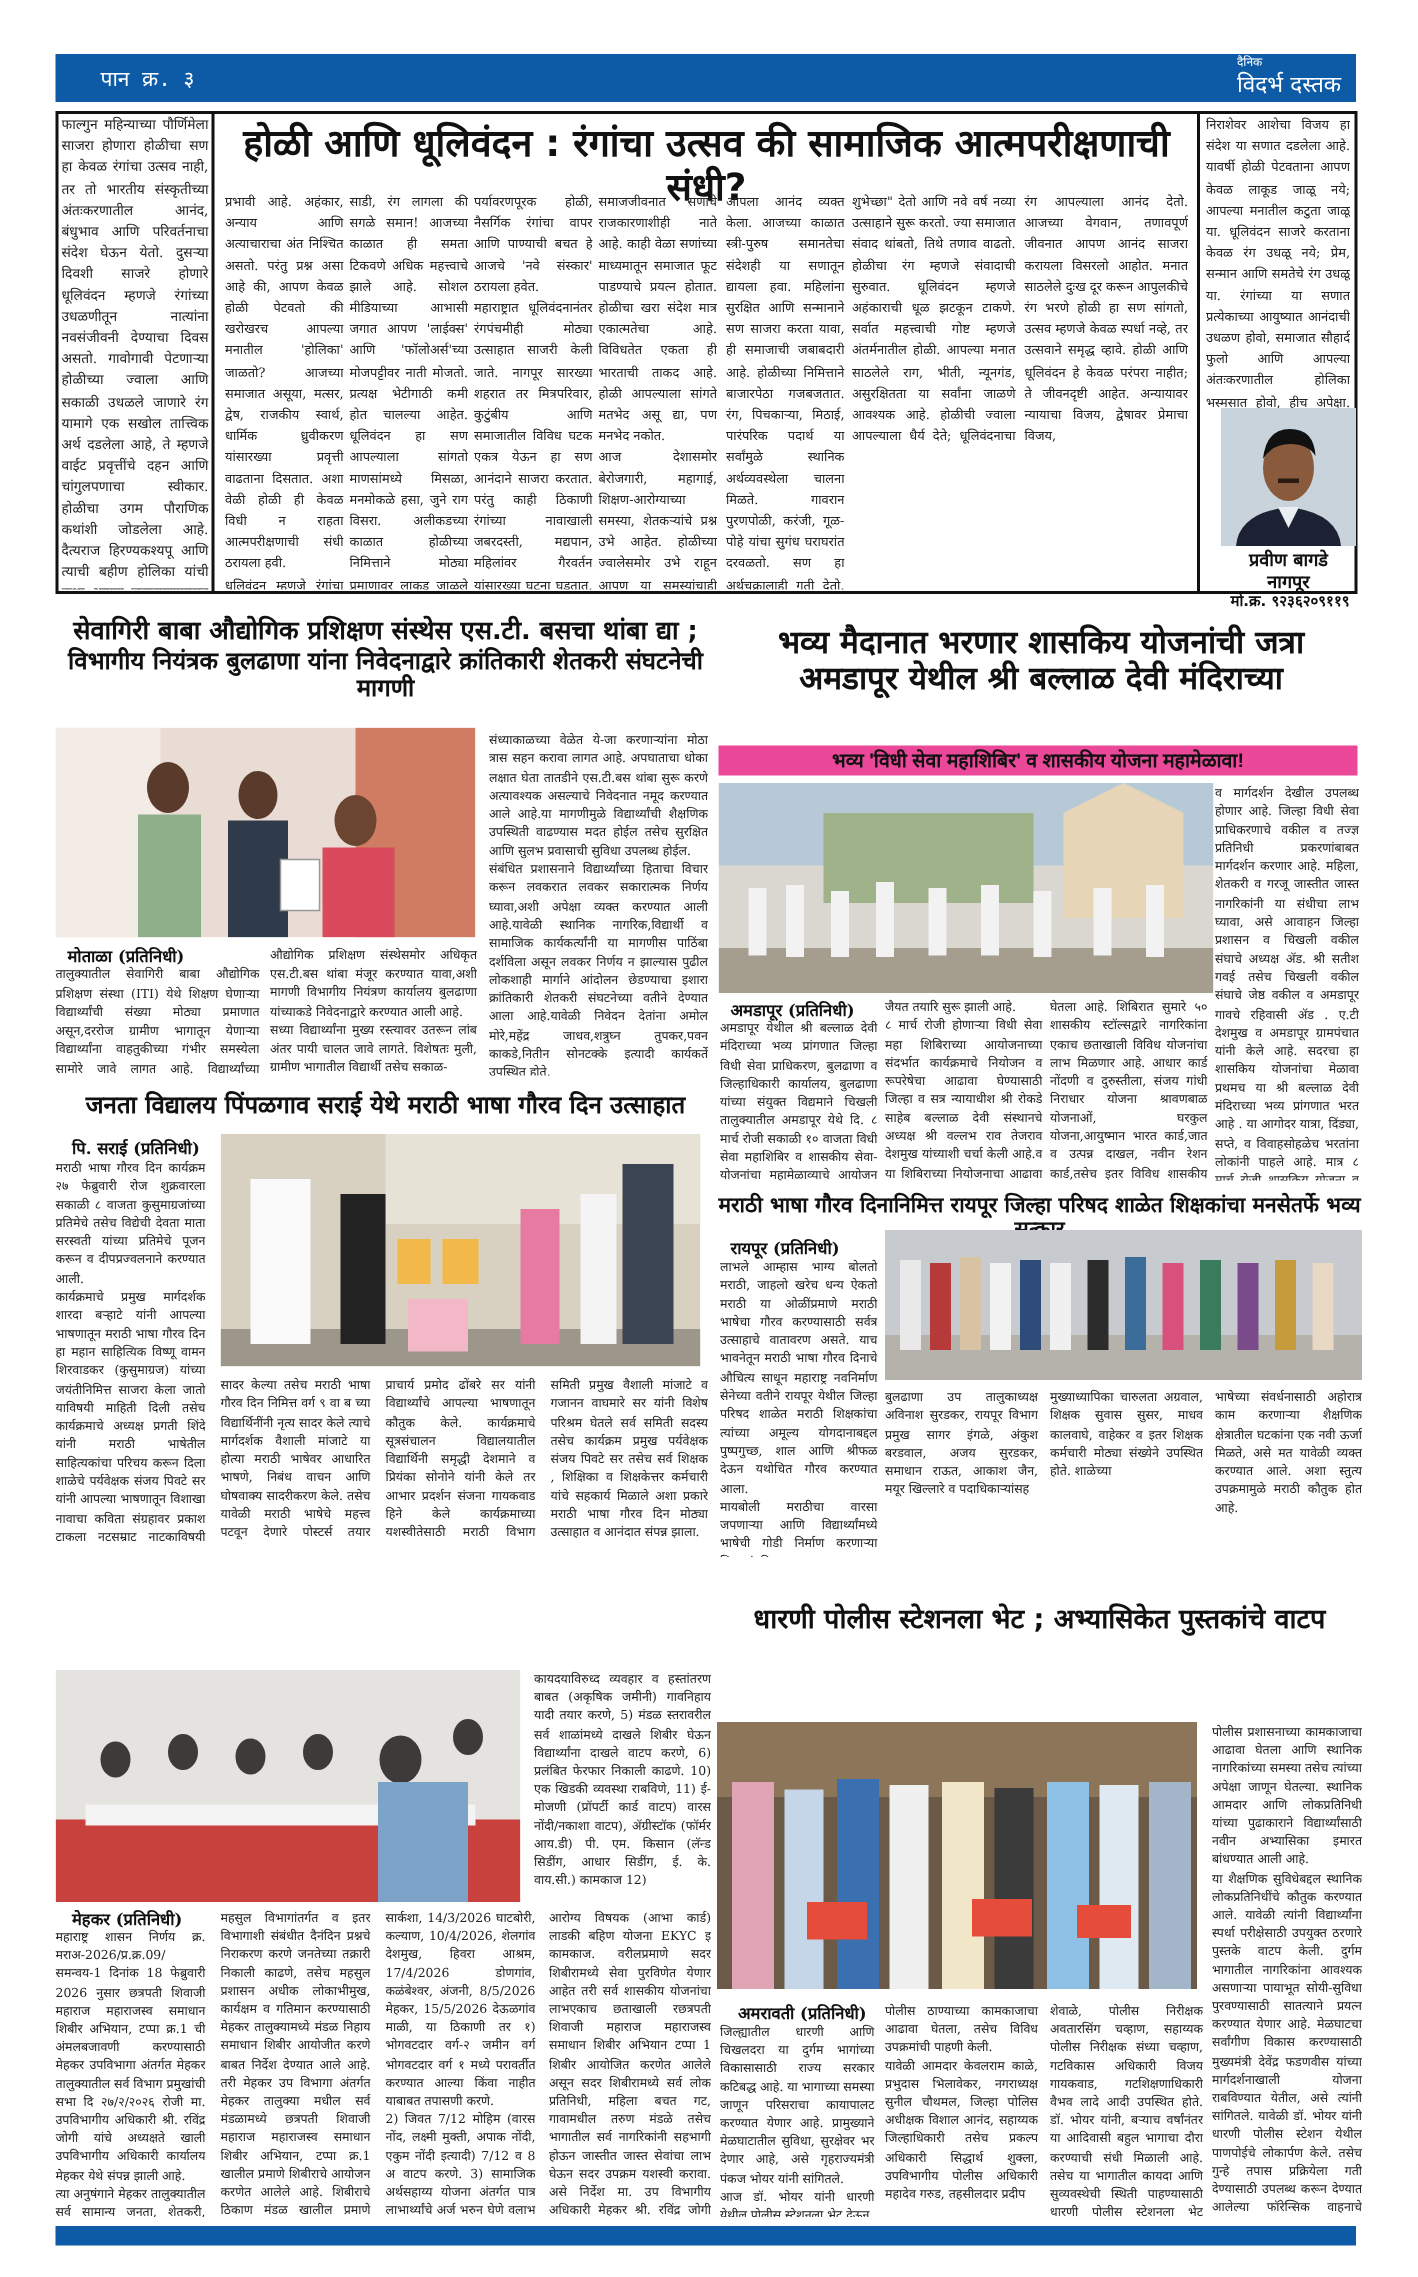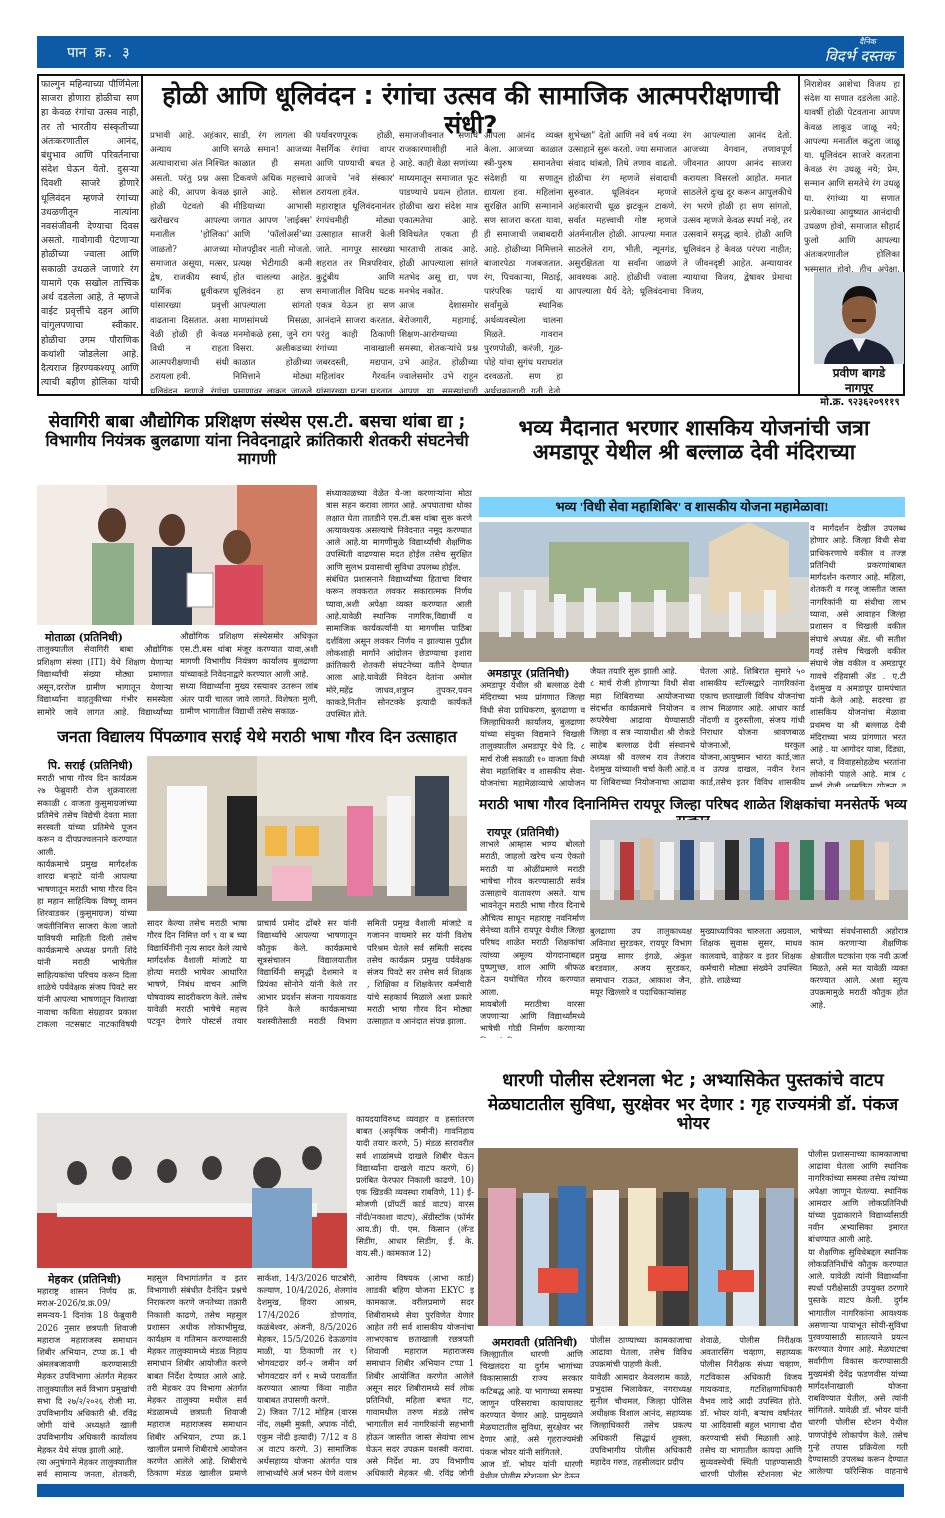--- a/index.html
+++ b/index.html
@@ -2,29 +2,29 @@
 <html><head>
 <meta charset="utf-8">
 <style>
   html,body{margin:0;padding:0;background:#fff;}
   body{width:945px;height:1518px;position:relative;overflow:hidden;font-family:"DejaVu Serif",serif;color:#111;}
   .abs{position:absolute;}
   .bar{background:#0d5aa7;}
   .topbar{left:37px;top:36px;width:867px;height:32px;color:#fff;}
   .topbar .pg{position:absolute;left:30px;top:6px;font-size:14px;font-family:Liberation Mono, monospace;}
   .topbar .date{position:absolute;left:0;width:100%;top:6px;text-align:center;font-size:15px;font-family:"DejaVu Sans",sans-serif;}
-  .topbar .brand{position:absolute;right:10px;top:1px;text-align:right;font-family:"DejaVu Sans",sans-serif;font-style:italic;}
+  .topbar .brand{position:absolute;right:10px;top:1px;font-family:"DejaVu Sans",sans-serif;}
   .topbar .brand .sm{font-size:8px;display:block;margin-right:18px;line-height:9px;}
   .topbar .brand .lg{font-size:15px;line-height:18px;}
   .box{left:37px;top:74px;width:868px;height:322px;border:2px solid #111;box-sizing:border-box;}
   .txt{font-size:9.2px;line-height:14.2px;text-align:justify;color:#222;overflow:hidden;}
   .head{font-family:"DejaVu Sans",sans-serif;font-weight:bold;text-align:center;color:#111;line-height:1.15;}
   .photo{overflow:hidden;}
   .byline{font-size:11px;font-weight:bold;}
-  .sub{background:#7dd3fc;text-align:center;font-family:Liberation Serif, serif;font-weight:bold;}
+  .sub{background:#ec4899;text-align:center;font-family:Liberation Sans, sans-serif;font-weight:bold;}
   .author{font-family:"DejaVu Sans",sans-serif;font-weight:bold;text-align:center;font-size:12px;line-height:15px;}
   .bottombar{left:37px;top:1484px;width:867px;height:13px;}
 </style>
 </head>
 <body>
 
 <div class="abs bar topbar">
   <span class="pg">पान क्र. ३</span>
   <span class="brand">
     <span class="sm">दैनिक</span>
@@ -194,21 +194,20 @@
 <div class="abs txt" style="left: 37px; top: 1285px; width: 100px; height: 193px; font-size: 8.3px; line-height: 12.2px; white-space: pre-line;">महाराष्ट्र शासन निर्णय क्र. मराअ-2026/प्र.क्र.09/समन्वय-1 दिनांक 18 फेब्रुवारी 2026 नुसार छत्रपती शिवाजी महाराज महाराजस्व समाधान शिबीर अभियान, टप्पा क्र.1 ची अंमलबजावणी करण्यासाठी मेहकर उपविभागा अंतर्गत मेहकर तालुक्यातील सर्व विभाग प्रमुखांची सभा दि २७/२/२०२६ रोजी मा. उपविभागीय अधिकारी श्री. रविंद्र जोगी यांचे अध्यक्षते खाली उपविभागीय अधिकारी कार्यालय मेहकर येथे संपन्न झाली आहे.
     त्या अनुषंगाने मेहकर तालुक्यातील सर्व सामान्य जनता, शेतकरी, विद्यार्थी, व महिला चे</div>
 <div class="abs txt" style="left: 147px; top: 1272px; width: 100px; height: 206px; font-size: 8.3px; line-height: 12.2px; white-space: pre-line;">महसुल विभागांतर्गत व इतर विभागाशी संबंधीत दैनंदिन प्रश्नचे निराकरण करणे जनतेच्या तक्रारी निकाली काढणे, तसेच महसुल प्रशासन अधीक लोकाभीमुख, कार्यक्षम व गतिमान करण्यासाठी मेहकर तालुक्यामध्ये मंडळ निहाय समाधान शिबीर आयोजीत करणे बाबत निर्देश देण्यात आले आहे. तरी मेहकर उप विभागा अंतर्गत मेहकर तालुक्या मधील सर्व मंडळामध्ये छत्रपती शिवाजी महाराज महाराजस्व समाधान शिबीर अभियान, टप्पा क्र.1 खालील प्रमाणे शिबीराचे आयोजन करणेत आलेले आहे. शिबीराचे ठिकाण मंडळ खालील प्रमाणे 7/3/2026 शेंदला, देऊळगांव</div>
 <div class="abs txt" style="left: 257px; top: 1272px; width: 100px; height: 206px; font-size: 8.3px; line-height: 12.2px; white-space: pre-line;">सार्कशा, 14/3/2026 घाटबोरी, कल्याण, 10/4/2026, शेलगांव देशमुख, हिवरा आश्रम, 17/4/2026 डोणगांव, कळंबेश्वर, अंजनी, 8/5/2026 मेहकर, 15/5/2026 देऊळगांव माळी, या ठिकाणी तर १) भोगवटदार वर्ग-२ जमीन वर्ग भोगवटदार वर्ग १ मध्ये परावर्तीत करण्यात आल्या किंवा नाहीत याबाबत तपासणी करणे.
     2) जिवत 7/12 मोहिम (वारस नोंद, लक्ष्मी मुक्ती, अपाक नोंदी, एकुम नोंदी इत्यादी) 7/12 व 8 अ वाटप करणे. 3) सामाजिक अर्थसहाय्य योजना अंतर्गत पात्र लाभार्थ्यांचे अर्ज भरुन घेणे वलाभ मंजूर करणे 4) तुकडेबंदी</div>
 <div class="abs txt" style="left: 356px; top: 1113px; width: 118px; height: 156px; font-size: 8.3px; line-height: 12.2px; white-space: pre-line;">कायदयाविरुध्द व्यवहार व हस्तांतरण बाबत (अकृषिक जमीनी) गावनिहाय यादी तयार करणे, 5) मंडळ स्तरावरील सर्व शाळांमध्ये दाखले शिबीर घेऊन विद्यार्थ्यांना दाखले वाटप करणे, 6) प्रलंबित फेरफार निकाली काढणे. 10) एक खिडकी व्यवस्था राबविणे, 11) ई-मोजणी (प्रॉपर्टी कार्ड वाटप) वारस नोंदी/नकाशा वाटप), ॲग्रीस्टॉक (फॉर्मर आय.डी) पी. एम. किसान (लॅन्ड सिडींग, आधार सिडींग, ई. के. वाय.सी.) कामकाज 12)</div>
 <div class="abs txt" style="left: 366px; top: 1272px; width: 108px; height: 206px; font-size: 8.3px; line-height: 12.2px; white-space: pre-line;">आरोग्य विषयक (आभा कार्ड) लाडकी बहिण योजना EKYC इ कामकाज. वरीलप्रमाणे सदर शिबीरामध्ये सेवा पुरविणेत येणार आहेत तरी सर्व शासकीय योजनांचा लाभएकाच छताखाली रछत्रपती शिवाजी महाराज महाराजस्व समाधान शिबीर अभियान टप्पा 1 शिबीर आयोजित करणेत आलेले असून सदर शिबीरामध्ये सर्व लोक प्रतिनिधी, महिला बचत गट, गावामधील तरुण मंडळे तसेच भागातील सर्व नागरिकांनी सहभागी होऊन जास्तीत जास्त सेवांचा लाभ घेऊन सदर उपक्रम यशस्वी करावा. असे निर्देश मा. उप विभागीय अधिकारी मेहकर श्री. रविंद्र जोगी यांनी दिले आहे.</div>
 
 <div class="abs head" style="left:478px;top:1070px;width:430px;font-size:18px;">
   <div>धारणी पोलीस स्टेशनला भेट ; अभ्यासिकेत पुस्तकांचे वाटप</div>
-  <div style="font-size:17px;margin-top:4px;">मेळघाटातील सुविधा, सुरक्षेवर भर देणार : गृह राज्यमंत्री डॉ. पंकज भोयर</div>
 </div>
 <div class="abs photo" style="left:478px;top:1148px;width:320px;height:178px;">
   <svg width="320" height="178">
     <rect width="320" height="178" fill="#6b5a48"></rect>
     <rect x="0" y="0" width="320" height="50" fill="#8c7558"></rect>
     <g>
       <rect x="10" y="40" width="28" height="138" fill="#e0a5b5"></rect>
         <rect x="45" y="45" width="26" height="133" fill="#c4d6e8"></rect>
       <rect x="80" y="38" width="28" height="140" fill="#3a6fb0"></rect>
         <rect x="115" y="42" width="26" height="136" fill="#f0f0f0"></rect>

